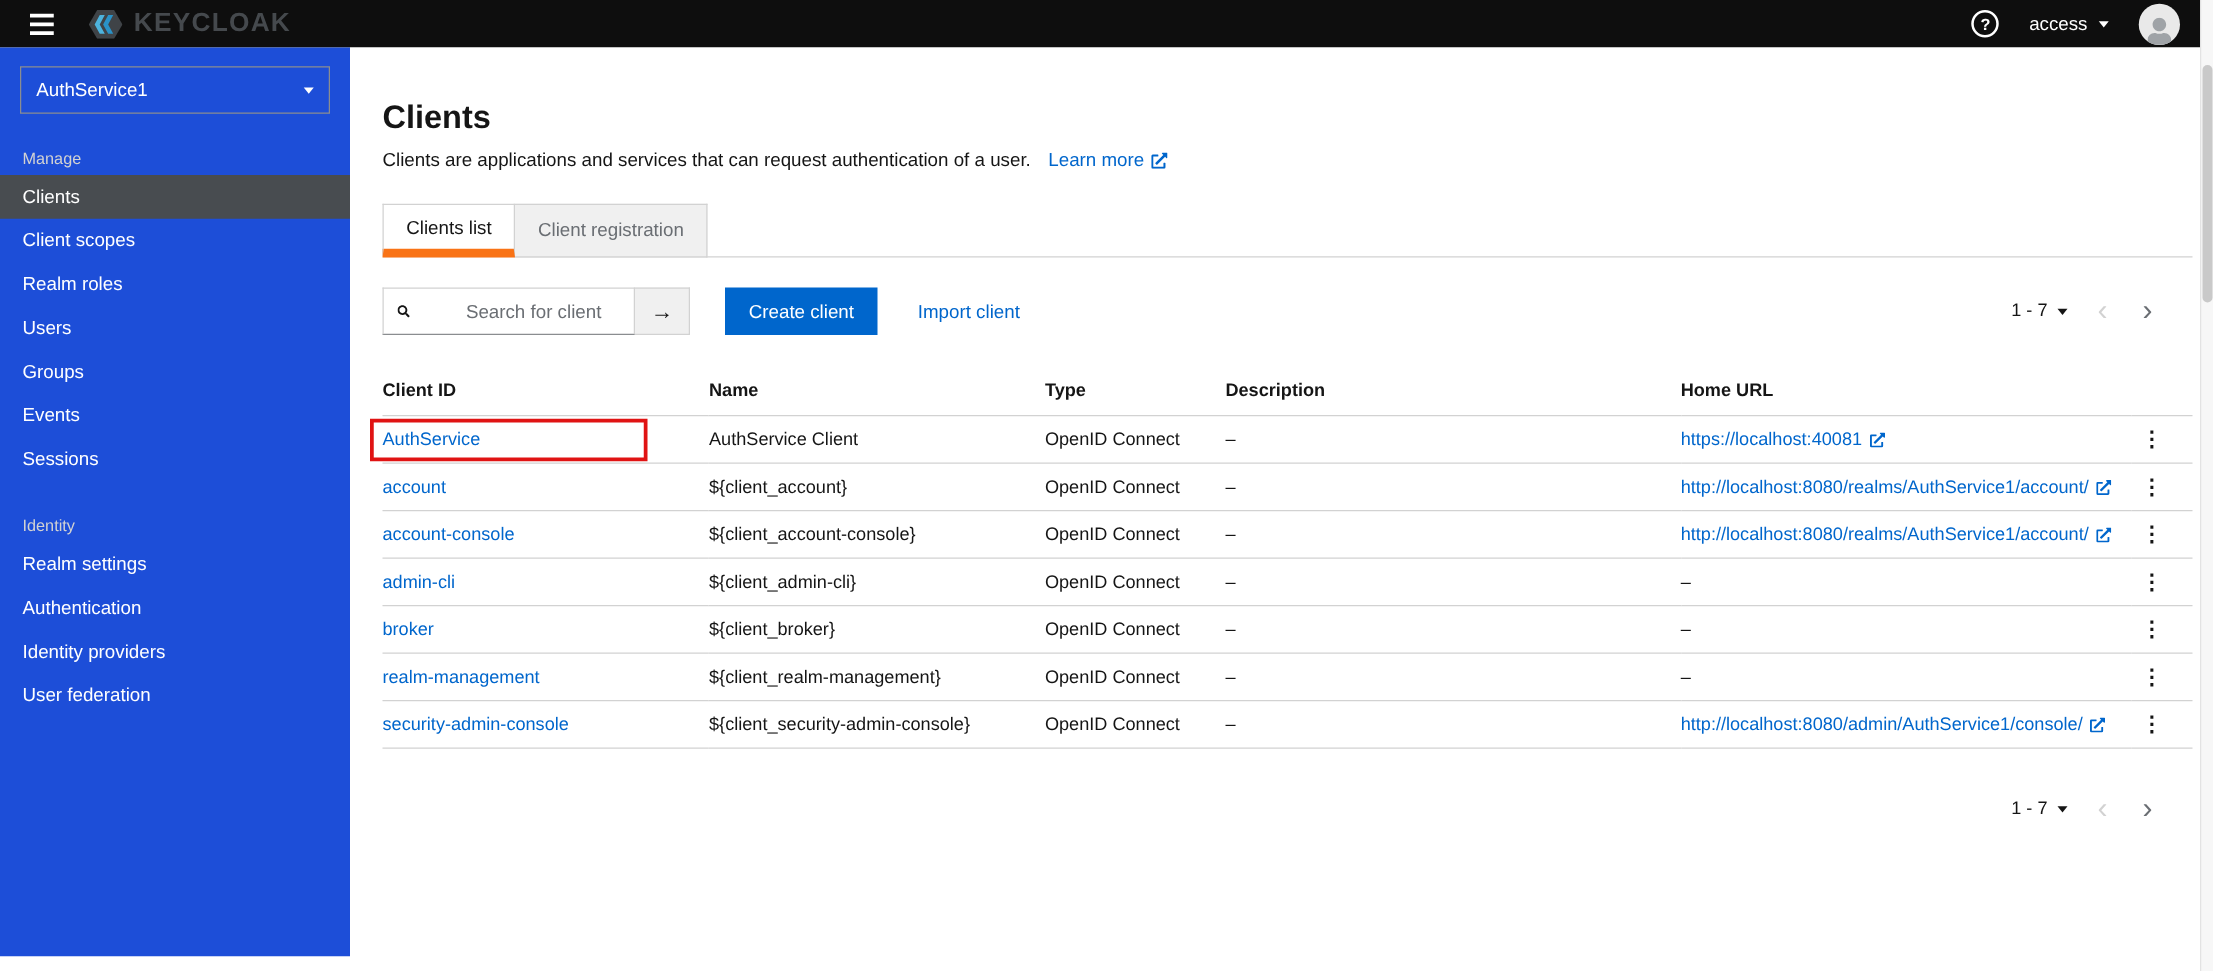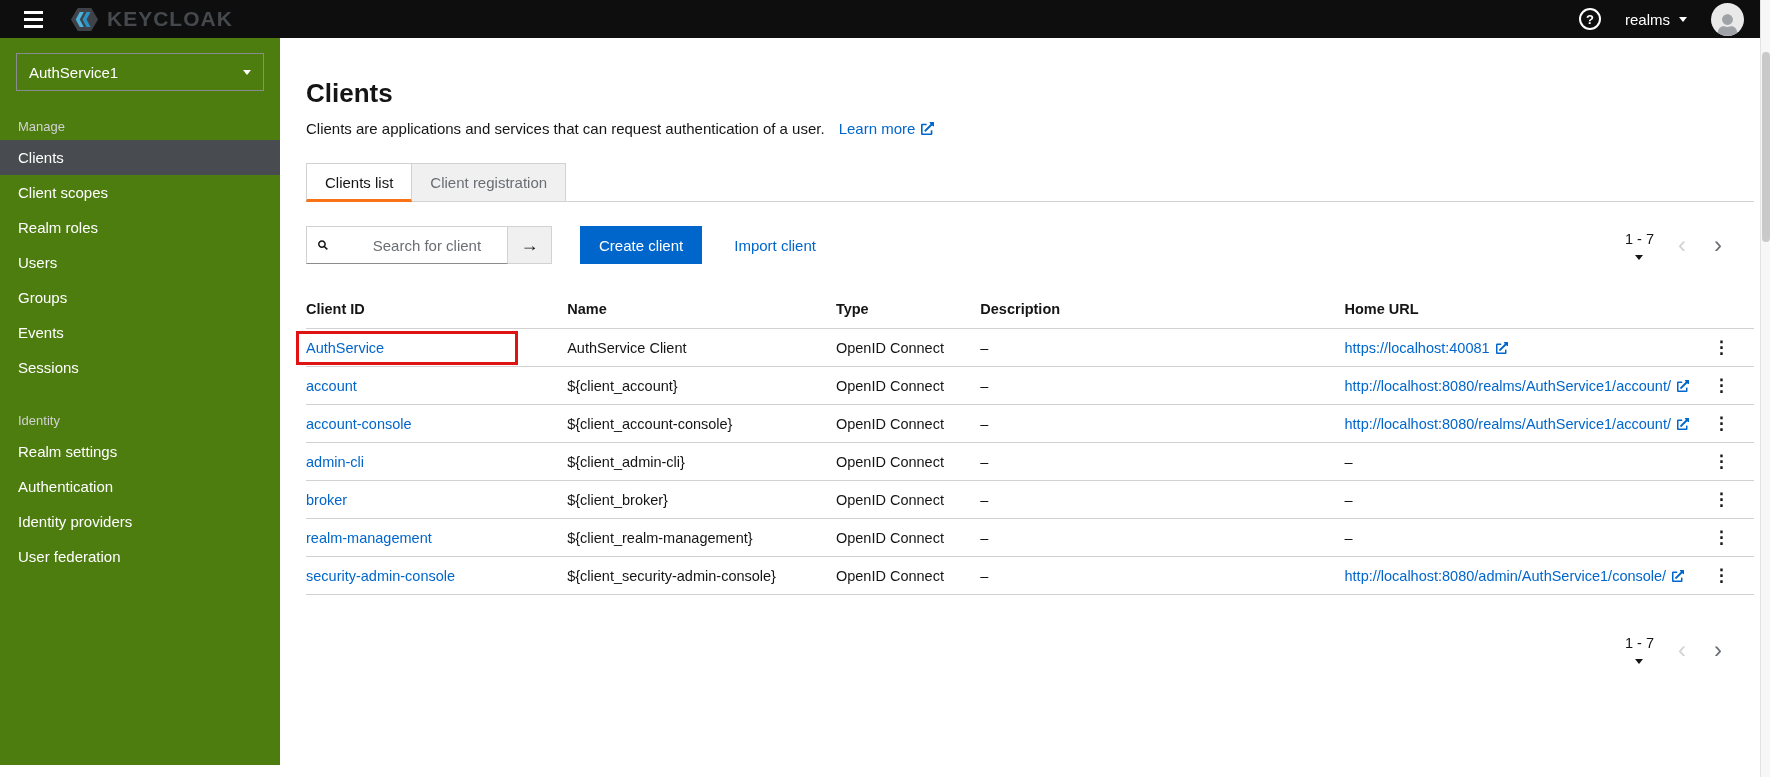--- a/index.html
+++ b/index.html
@@ -18,52 +18,52 @@
   .help-btn { width:22px; height:22px; border-radius:50%; border:2px solid #fff; color:#fff; background:none; font-size:13px; font-weight:bold; display:flex; align-items:center; justify-content:center; cursor:pointer; line-height:1; }
   .user-menu { background:none; border:none; color:#fff; font-size:15px; display:flex; align-items:center; gap:9px; cursor:pointer; }
   .caret { width:0; height:0; border-left:4px solid transparent; border-right:4px solid transparent; border-top:5px solid #fff; display:inline-block; }
   .caret.dark { border-top-color:#151515; }
   .avatar { width:33px; height:33px; border-radius:50%; background:#e9e9e9; display:flex; align-items:flex-end; justify-content:center; overflow:hidden; cursor:pointer; }
 
   
   .layout { display:flex; height:727px; }
 
   
-  .sidebar { width:280px; background:#4d7c0f; flex-shrink:0; }
+  .sidebar { width:280px; background:#1d4ed8; flex-shrink:0; }
   .realm-select { margin:15px 16px 6px 16px; width:calc(100% - 32px); height:38px; background:transparent; border:1px solid #8a8d90; color:#fff; font-size:15px; display:flex; align-items:center; justify-content:space-between; padding:0 12px; cursor:pointer; }
   .nav-section { margin-top:20px; }
   .nav-section-title { color:#d2d2d2; font-size:13px; padding:8px 18px 6px 18px; }
   .nav-item { display:block; color:#fff; font-size:15px; padding:9px 18px; text-decoration:none; cursor:pointer; }
   .nav-item.active { background:#484c50; }
 
   
   .content { flex:1; padding:40px 16px 0 26px; background:#fff; min-width:0; }
   .page-title { font-size:26px; font-weight:700; color:#151515; }
   .subtitle { margin-top:11px; font-size:15px; display:flex; align-items:center; gap:14px; }
   .learn-more { color:#0066cc; text-decoration:none; display:inline-flex; align-items:center; gap:6px; cursor:pointer; }
 
   
   .tabs { margin-top:26px; display:flex; width:100%; box-shadow:inset 0 -1px #d2d2d2; }
   .tab { font-size:15px; padding:10px 18px; background:#f0f0f0; border:1px solid #d2d2d2; border-left:none; color:#6a6e73; cursor:pointer; }
   .tab:first-child { border-left:1px solid #d2d2d2; }
-  .tab.active { background:#fff; color:#151515; border-bottom:3px solid #f97316; padding-bottom:8px; }
+  .tab.active { background:#fff; color:#151515; border-bottom:7px solid #f97316; padding-bottom:8px; }
 
   
   .toolbar { margin-top:24px; display:flex; align-items:center; }
   .search-group { display:flex; align-items:stretch; height:38px; }
   .search-box { display:flex; align-items:center; gap:9px; border:1px solid #d2d2d2; border-bottom-color:#8a8d90; background:#fff; padding:0 11px; width:202px; }
   .search-box input { border:none; outline:none; font-size:15px; width:100%; color:#151515; background:transparent;margin-left:36px; }
   .search-box input::placeholder { color:#6a6e73; }
   .search-go { width:44px; background:#f0f0f0; border:1px solid #d2d2d2; border-left:none; font-size:18px; color:#151515; cursor:pointer; }
   .btn-primary { margin-left:28px; height:38px; padding:0 19px; background:#0066cc; color:#fff; border:none; font-size:15px; cursor:pointer; }
   .import-link { margin-left:32px; color:#0066cc; font-size:15px; text-decoration:none; cursor:pointer; }
   .pagination { display:flex; align-items:center; gap:4px; }
   .pagination.top { margin-left:auto; margin-right:20px; }
   .pagination.bottom { justify-content:flex-end; margin-top:36px; margin-right:20px; }
-  .pager-range { background:none; border:none; font-size:14.5px; color:#151515; display:flex; align-items:center; gap:8px; cursor:pointer; padding:4px 8px;flex-direction:column; }
+  .pager-range { background:none; border:none; font-size:14.5px; color:#151515; display:flex; align-items:center; gap:8px; cursor:pointer; padding:4px 8px; }
   .pager-btn { background:none; border:none; font-size:24px; color:#6a6e73; cursor:pointer; padding:0 12px; line-height:1; }
   .pager-btn.disabled { color:#d2d2d2; }
 
   
   table { width:100%; border-collapse:collapse; margin-top:26px; }
   th { font-size:14.5px; font-weight:700; text-align:left; padding:11px 16px 11px 0; border-bottom:1px solid #d2d2d2; white-space:nowrap;margin-left:12px; }
   td { font-size:14.5px; padding:0 16px 0 0; height:38px; border-bottom:1px solid #d2d2d2; white-space:nowrap; }
   td a { color:#0066cc; text-decoration:none; cursor:pointer; }
   .col-id { position:relative; }
   .client-highlight { position:absolute; left:-10px; top:2px; height:34px; width:222px; border:3px solid #e01313; pointer-events:none; }
@@ -92,21 +92,21 @@
         <polygon points="23,6 29,6 23,17 29,28 23,28 17,17" fill="#2a92c7"></polygon>
       </svg>
       <span class="brand-text">KEYCLOAK</span>
     </div>
   </div>
   <div class="topbar-right">
     <button class="help-btn">
         <span>?</span>
       </button>
     <button class="user-menu">
-      <span>realms</span>
+      <span>access</span>
       <span class="caret"></span>
     </button>
     <div class="avatar">
       <svg viewBox="0 0 448 512" width="19" height="22" fill="#9fa3a7">
         <path d="M224 256c70.7 0 128-57.3 128-128S294.7 0 224 0 96 57.3 96 128s57.3 128 128 128zm89.6 32h-16.7c-22.2 10.2-46.9 16-72.9 16s-50.6-5.8-72.9-16h-16.7C60.2 288 0 348.2 0 422.4V464c0 26.5 21.5 48 48 48h352c26.5 0 48-21.5 48-48v-41.6c0-74.2-60.2-134.4-134.4-134.4z"></path>
       </svg>
     </div>
   </div>
 </header>
 

